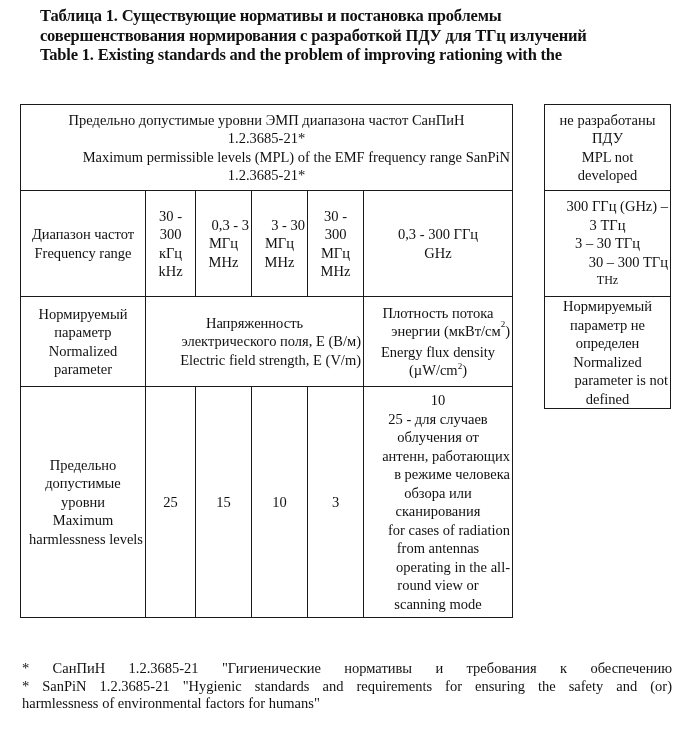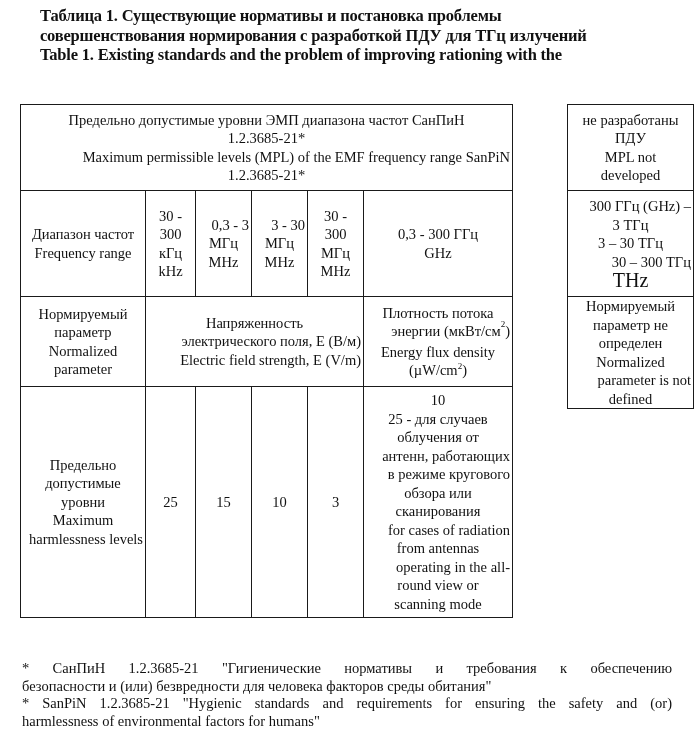--- a/index.html
+++ b/index.html
@@ -6,29 +6,29 @@
   body { width: 700px; height: 737px; position: relative; overflow: hidden;
          font-family: "Liberation Serif", serif; color: #111; }
   .title { position: absolute; left: 40px; top: 6px; width: 670px;
            font-weight: bold; font-size: 16.5px; line-height: 19.5px;
            letter-spacing: -0.2px; }
   .title div { white-space: nowrap; }
   table { position: absolute; border-collapse: collapse; table-layout: fixed; }
   td { border: 1.5px solid #1a1a1a; text-align: center; vertical-align: middle;
        font-size: 14.5px; line-height: 18.5px; padding: 0 2px; }
   #main-table { left: 20px; top: 104px; width: 492px; }
-  #side-table { left: 567px; top: 104px; width: 127px; }
+  #side-table { left: 544px; top: 104px; width: 127px; }
   .r1 { height: 86px; }
   .r2 { height: 106px; }
   .r3 { height: 90px; }
   .r4 { height: 231px; }
   .nowrap { white-space: nowrap; text-align: right; }
   sup { font-size: 9px; line-height: 0; }
   .sup-high { position: relative; top: -9px; font-size: 9px; }
-  .thz { font-size: 20px; }
+  .thz { font-size: 12px; }
   .footnote { position: absolute; left: 22px; top: 660px; width: 650px;
               font-size: 14.5px; line-height: 17.5px; }
   .footnote p { margin: 0; }
   .justify { text-align: justify; text-align-last: justify; }
   .line { display: block; }
 </style>
 </head>
 <body>
 
 <div class="title">
@@ -116,21 +116,21 @@
     </td>
     <td>25</td>
     <td>15</td>
     <td>10</td>
     <td>3</td>
     <td>
       <span class="line">10</span>
       <span class="line">25 - для случаев</span>
       <span class="line">облучения от</span>
       <span class="line nowrap">антенн, работающих</span>
-      <span class="line nowrap">в режиме кругового</span>
+      <span class="line nowrap">в режиме человека</span>
       <span class="line">обзора или</span>
       <span class="line">сканирования</span>
       <span class="line nowrap">for cases of radiation</span>
       <span class="line">from antennas</span>
       <span class="line nowrap">operating in the all-</span>
       <span class="line">round view or</span>
       <span class="line">scanning mode</span>
     </td>
   </tr>
 </tbody>
@@ -163,16 +163,15 @@
       <span class="line">Normalized</span>
       <span class="line nowrap">parameter is not</span>
       <span class="line">defined</span>
     </td>
   </tr>
 </tbody>
   </table>
 
 <div class="footnote">
   <p class="justify">* СанПиН 1.2.3685-21 "Гигиенические нормативы и требования к обеспечению</p>
-  <p>безопасности и (или) безвредности для человека факторов среды обитания"</p>
   <p class="justify">* SanPiN 1.2.3685-21 "Hygienic standards and requirements for ensuring the safety and (or)</p>
   <p>harmlessness of environmental factors for humans"</p>
 </div>
 
 </body></html>

